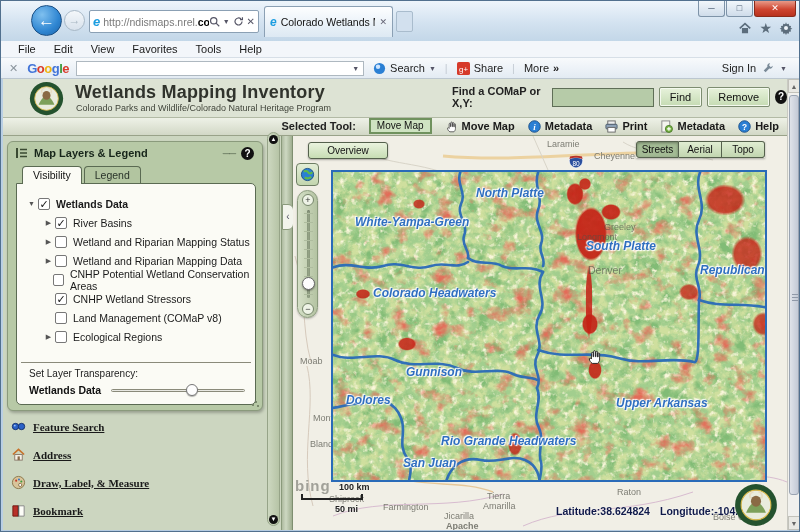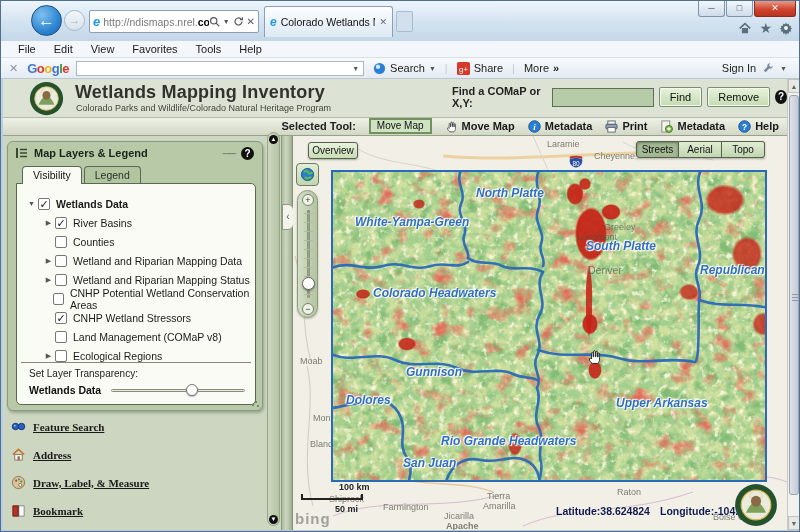--- a/index.html
+++ b/index.html
@@ -125,39 +125,39 @@
      radial-gradient(26px 30px at 414px 82px, rgba(197,32,20,.78) 48%, transparent 60%),
      radial-gradient(17px 14px at 356px 120px, rgba(197,32,20,.75) 46%, transparent 60%),
      radial-gradient(18px 20px at 430px 152px, rgba(197,32,20,.75) 46%, transparent 60%),
      radial-gradient(12px 20px at 182px 272px, rgba(197,32,20,.8) 48%, transparent 60%),
      radial-gradient(10px 8px at 86px 32px, rgba(197,32,20,.8) 48%, transparent 62%);}
   .basin-label{position:absolute;font-size:12px;font-weight:bold;font-style:italic;color:#2f6fc0;white-space:nowrap;
     text-shadow:0 0 2px #fff,0 0 2px #fff,1px 1px 1px #fff,-1px -1px 1px #fff;}
   .ov-city{position:absolute;font-size:9px;color:#4e4e46;opacity:.65;white-space:nowrap;}
   .map-btn{background:linear-gradient(#eaf3de,#c7ddb4);border:1px solid #55614d;border-radius:3px;
     font-size:10px;color:#111;text-align:center;box-shadow:0 1px 2px rgba(0,0,0,.3);z-index:5;}
-  .overview-btn{position:absolute;left:15px;top:6px;width:50px;height:17px;line-height:15px;}
+  .overview-btn{position:absolute;left:15px;top:6px;width:80px;height:17px;line-height:15px;}
   .basemap-group{position:absolute;left:343px;top:5px;display:flex;z-index:5;box-shadow:0 1px 2px rgba(0,0,0,.3);}
   .bm-btn{width:43px;height:17px;line-height:15px;font-size:10px;text-align:center;color:#111;
     background:linear-gradient(#e0edd2,#c2d6b0);border:1px solid #55614d;border-left:none;}
   .bm-btn:first-child{border-left:1px solid #55614d;border-radius:3px 0 0 3px;}
   .bm-btn:last-child{border-radius:0 3px 3px 0;}
   .bm-btn.active{background:#a3bb94;box-shadow:inset 0 1px 3px rgba(0,0,0,.35);}
   .globe-btn{position:absolute;left:3px;top:27px;width:23px;height:23px;border-radius:4px;z-index:5;
     background:linear-gradient(#e3eed6,#c2d5ae);border:1px solid #6d7d63;text-align:center;line-height:21px;}
   .zoom-slider{position:absolute;left:4px;top:54px;width:21px;height:128px;border-radius:11px;z-index:5;
     background:linear-gradient(90deg,#d4dfc6,#b4c3a2);border:1px solid #8a9a7c;box-shadow:0 1px 2px rgba(0,0,0,.25);}
   .zs-btn{position:absolute;left:4px;width:12px;height:12px;border-radius:50%;background:#eef3e6;border:1px solid #76866a;
     font-size:9px;line-height:10px;text-align:center;color:#333;}
   .zs-track{position:absolute;left:9px;top:19px;width:3px;height:88px;background:#98a88a;border-radius:2px;
     box-shadow:inset 0 1px 2px rgba(0,0,0,.3);}
   .zs-ticks{position:absolute;left:6px;top:22px;width:9px;height:82px;
     background:repeating-linear-gradient(#aebc9e 0 1px,transparent 1px 9px);}
   .zs-thumb{position:absolute;left:3.5px;top:86px;width:13px;height:13px;border-radius:50%;background:#fdfdfd;border:1px solid #6a6a6a;box-shadow:0 1px 2px rgba(0,0,0,.4);z-index:6;}
-  .bing{position:absolute;left:2px;top:341px;font-size:15px;font-weight:bold;color:#8e8e86;opacity:.8;letter-spacing:1px;z-index:3;margin-top:33px;}
+  .bing{position:absolute;left:2px;top:341px;font-size:15px;font-weight:bold;color:#8e8e86;opacity:.8;letter-spacing:1px;z-index:3;}
   .scale-km-label{position:absolute;left:46px;top:346px;font-size:9px;font-weight:bold;color:#222;z-index:3;text-shadow:0 0 2px #fff;}
   .scale-bar{position:absolute;left:8px;top:358px;width:62px;height:6px;border-bottom:2px solid #222;border-left:2px solid #222;border-right:2px solid #222;z-index:3;}
   .scale-mi-label{position:absolute;left:42px;top:368px;font-size:9px;font-weight:bold;color:#222;z-index:3;text-shadow:0 0 2px #fff;}
   .coords{position:absolute;left:263px;top:369px;display:flex;gap:10px;font-size:10.5px;font-weight:bold;color:#101a4a;z-index:3;text-shadow:0 0 2px #fff;}
   .cpw-map{position:absolute;left:441px;top:347px;width:44px;height:44px;z-index:4;}
   .hand-cursor{position:absolute;left:293px;top:212px;z-index:7;}
   .shield{position:absolute;left:275px;top:19px;z-index:1;}
 
   
   .vscroll{position:absolute;left:786px;top:78px;width:12px;height:451px;background:#f1f1ee;border-left:1px solid #c9c9c2;}
@@ -379,33 +379,28 @@
                 <span class="tr-arrow">▼</span>
                 <span class="cbox">✓</span>
                 <span style="font-weight: bold;">Wetlands Data</span>
               </div>
               <div class="tree-row" style="padding-left: 21px;">
                 <span class="tr-arrow">▶</span>
                 <span class="cbox">✓</span>
                 <span>River Basins</span>
               </div>
               <div class="tree-row" style="padding-left: 21px;">
-                <span class="tr-arrow"></span>
+                <span class="tr-arrow">▶</span>
                 <span class="cbox"></span>
-                <span>Counties</span>
+                <span>Wetland and Riparian Mapping Status</span>
               </div>
               <div class="tree-row" style="padding-left: 21px;">
                 <span class="tr-arrow">▶</span>
                 <span class="cbox"></span>
                 <span>Wetland and Riparian Mapping Data</span>
-              </div>
-              <div class="tree-row" style="padding-left: 21px;">
-                <span class="tr-arrow">▶</span>
-                <span class="cbox"></span>
-                <span>Wetland and Riparian Mapping Status</span>
               </div>
               <div class="tree-row" style="padding-left: 21px;">
                 <span class="tr-arrow"></span>
                 <span class="cbox"></span>
                 <span>CNHP Potential Wetland Conservation Areas</span>
               </div>
               <div class="tree-row" style="padding-left: 21px;">
                 <span class="tr-arrow"></span>
                 <span class="cbox">✓</span>
                 <span>CNHP Wetland Stressors</span>

